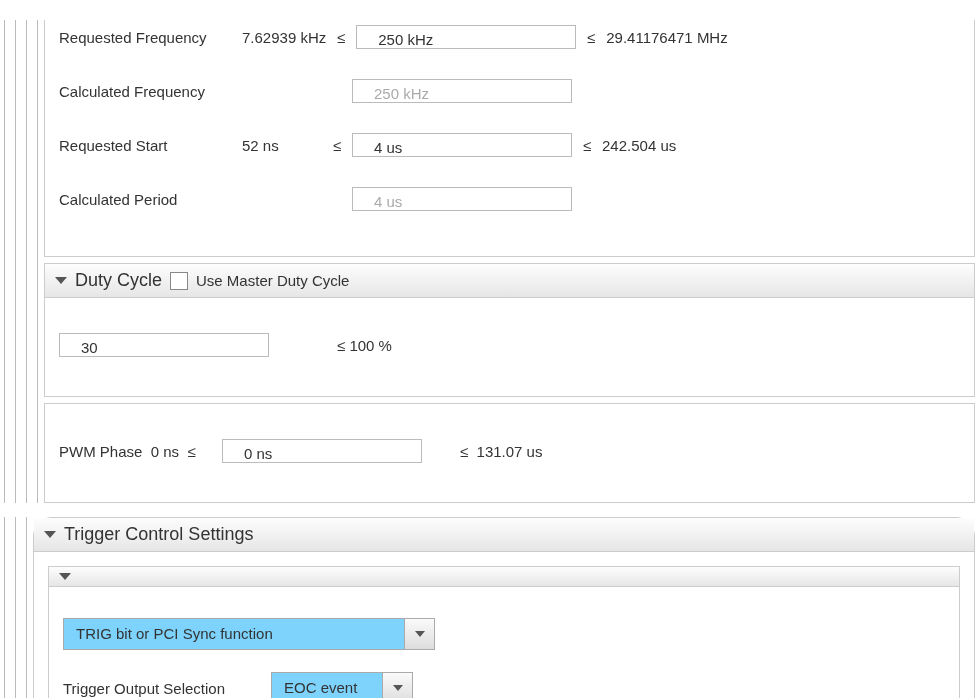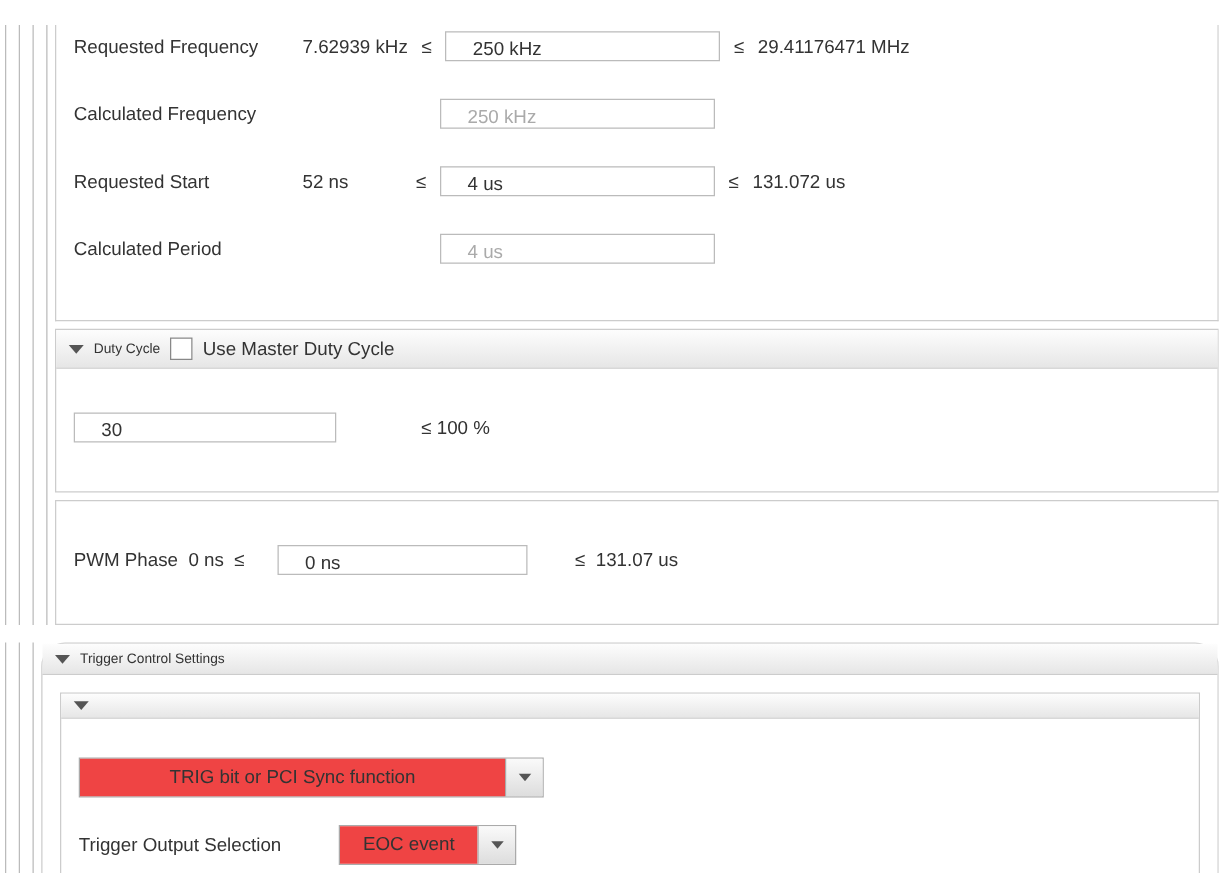--- a/index.html
+++ b/index.html
@@ -29,21 +29,21 @@
     gap: 8px;
   }
   .chev {
     width: 0; height: 0;
     border-left: 6px solid transparent;
     border-right: 6px solid transparent;
     border-top: 7px solid #555;
     display: inline-block;
     flex-shrink: 0;
   }
-  .hdr-label { font-size: 11px; }
+  .hdr-label { font-size: 18px; }
   .chk {
     width: 18px; height: 18px;
     border: 1px solid #888;
     background: #fff;
     display: inline-block;
     flex-shrink: 0;
   }
   .panel-body {
     padding: 10px 14px 14px 14px;
   }
@@ -73,22 +73,21 @@
   .w210 { width: 210px; }
   .combo {
     display: inline-flex;
     border: 1px solid #aaa;
     height: 32px;
   }
   .combo .ctext {
     padding: 0 12px;
     line-height: 30px;
     min-width: 280px;
-    background: #ef4444;
-    text-align: center;
+    background: #7dd3fc;
   }
   .combo.sm .ctext { min-width: 110px; }
   .combo .cbtn {
     width: 30px;
     background: linear-gradient(#fafafa, #ddd);
     border-left: 1px solid #aaa;
     display: flex;
     align-items: center;
     justify-content: center;
   }
@@ -130,21 +129,21 @@
         <span class="lbl-mid"></span>
         <span class="sym"></span>
         <span class="textin w220 ro">250 kHz</span>
       </div>
       <div class="row">
         <span class="lbl">Requested Start</span>
         <span class="lbl-mid">52 ns</span>
         <span class="sym">≤</span>
         <span class="textin w220">4 us</span>
         <span class="sym">≤</span>
-        <span>131.072 us</span>
+        <span>242.504 us</span>
       </div>
       <div class="row">
         <span class="lbl">Calculated Period</span>
         <span class="lbl-mid"></span>
         <span class="sym"></span>
         <span class="textin w220 ro">4 us</span>
       </div>
     </div>
   </div>
 

